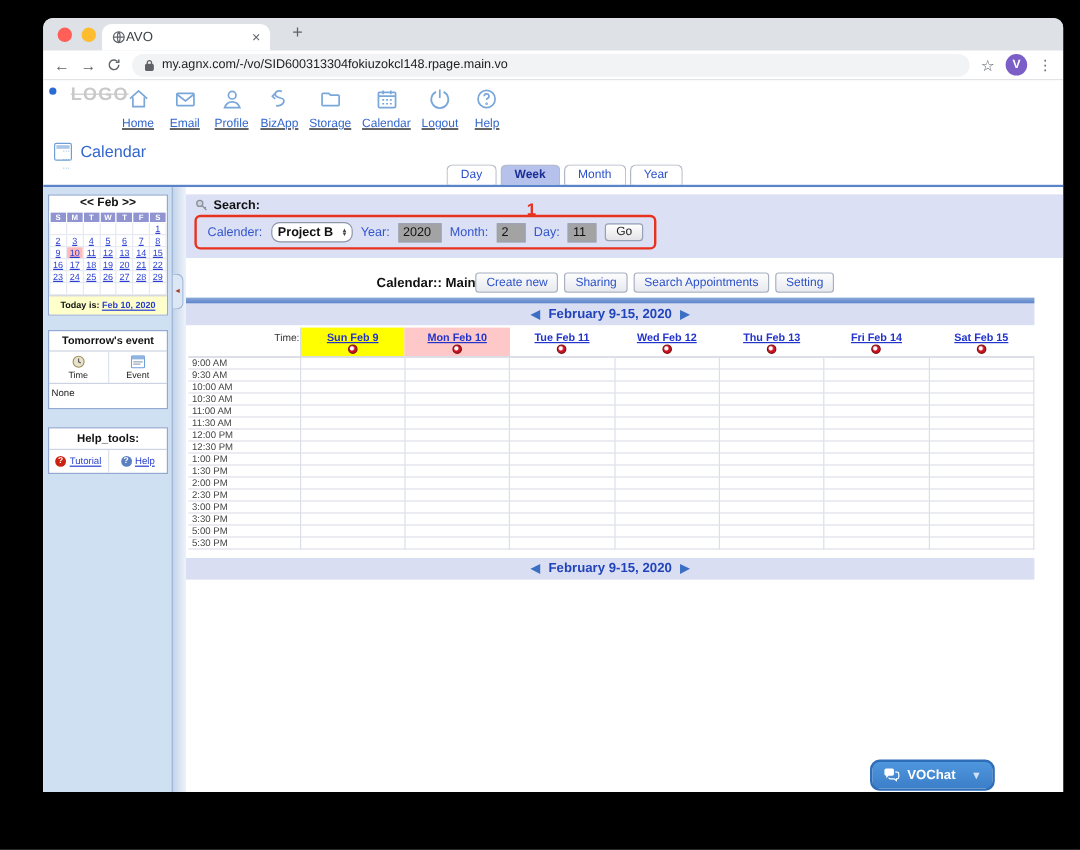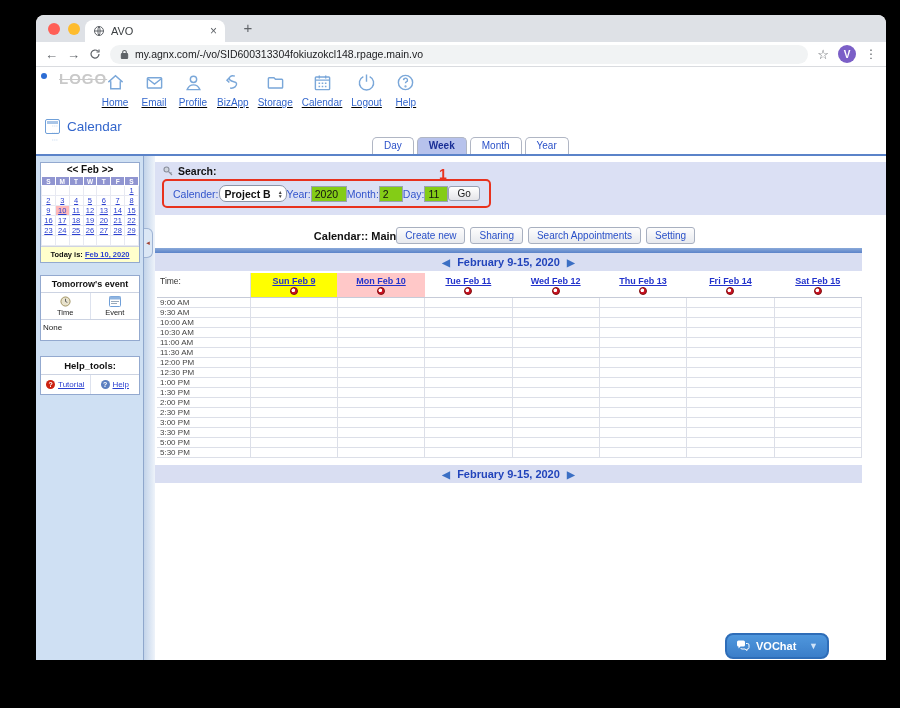--- a/index.html
+++ b/index.html
@@ -4,21 +4,21 @@
 <style>
   * { margin:0; padding:0; box-sizing:border-box; }
   html,body { width:900px; height:708px; background:#000; font-family:"Liberation Sans", sans-serif; overflow:hidden; }
   .browser-window { position:absolute; left:36px; top:15px; width:850px; height:645px; background:#fff; border-radius:8px 8px 0 0; overflow:hidden; }
 
   
   .tabstrip { position:relative; height:27px; background:#dee1e6; border-radius:8px 8px 0 0; }
   .traffic { position:absolute; top:8px; left:12px; display:flex; gap:8px; }
   .traffic span { width:12px; height:12px; border-radius:50%; display:block; }
   .tl-red { background:#ff5f57; } .tl-yellow { background:#febc2e; } .tl-green { background:#28c840; }
-  .chrome-tab { position:absolute; left:49px; top:5px; width:140px; height:22px; background:#fff; border-radius:8px 8px 0 0; display:flex; align-items:center; gap:6px; padding:0 8px; font-size:11px; color:#3c4043; }
+  .chrome-tab { position:absolute; left:49px; top:5px; width:140px; height:22px; background:#fff; border-radius:8px 8px 0 0; display:flex; align-items:center; padding:0 8px; font-size:11px; color:#3c4043; }
   .tab-close { margin-left:auto; color:#5f6368; font-size:12px; }
   .new-tab { position:absolute; left:203px; top:4px; font-size:15px; color:#5f6368; width:18px; text-align:center; }
   .toolbar { height:25px; background:#fff; border-bottom:1px solid #dadce0; display:flex; align-items:center; gap:9px; padding:0 9px; }
   .nav-arrow { color:#5f6368; font-size:13px; line-height:1; }
   .url-pill { flex:1; height:19px; background:#f1f3f4; border-radius:10px; display:flex; align-items:center; gap:6px; padding:0 10px; font-size:10.5px; color:#202124; }
   .avatar { width:18px; height:18px; border-radius:50%; background:#7b5fc7; color:#fff; font-size:10px; font-weight:bold; display:flex; align-items:center; justify-content:center; }
   .dots { color:#5f6368; font-size:12px; letter-spacing:0; }
   .icon-svg { display:block; }
 
   
@@ -70,43 +70,43 @@
   .circ-red { background:#cc2211; } .circ-blue { background:#5b7fc0; }
 
   
   .splitter { width:12px; background:linear-gradient(to right,#c3d4ea,#eef3fa); border-left:1px solid #8fa7cc; position:relative; }
   .split-handle { position:absolute; top:72px; left:0; width:9px; height:30px; background:#dbe7f5; border:1px solid #9fb4d4; border-left:none; border-radius:0 6px 6px 0; display:flex; align-items:center; justify-content:center; font-size:6px; color:#a04030; cursor:pointer; }
 
   
   .main { flex:1; background:#fff; position:relative; min-width:0; }
   .search-area { margin-top:6px; background:#dbe0f4; padding:3px 0 7px 7px; position:relative; }
   .search-label { display:flex; align-items:center; gap:4px; font-size:10.5px; font-weight:bold; color:#111; }
-  .search-box { display:inline-flex; align-items:center; border:2px solid #e8321e; border-radius:5px; padding:4px 9px; margin-top:2px; background:#dbe0f4; }
+  .search-box { display:inline-flex; align-items:center; gap:7px; border:2px solid #e8321e; border-radius:5px; padding:4px 9px; margin-top:2px; background:#dbe0f4; }
   .sb-label { color:#3355cc; font-size:10.5px; }
   .fake-select { display:flex; align-items:center; background:#fff; border:1px solid #8d96a8; border-radius:7px; font-size:10.5px; font-weight:bold; color:#111; padding:2px 2px 1px 5px; gap:6px; cursor:pointer;text-align:right; }
   .spin { display:flex; flex-direction:column; font-size:5px; line-height:4px; color:#444; padding:0 1px; }
-  .sb-input { border:1px solid #9aa2b2; font-size:10.5px; padding:1px 3px; font-family:"Liberation Sans",sans-serif; background:#84cc16; color:#111; }
+  .sb-input { border:1px solid #9aa2b2; font-size:10.5px; padding:1px 3px; font-family:"Liberation Sans",sans-serif; background:#a3a3a3; color:#111; }
   .w-year { width:36px; } .w-sm { width:24px; }
   .go-btn { font-size:10px; padding:1px 8px; border:1px solid #98a0b4; border-radius:3px; background:linear-gradient(#ffffff,#e4e4e8); color:#222; cursor:pointer; }
   .annot-1 { position:absolute; left:284px; top:4px; color:#e8321e; font-size:14px; font-weight:bold; }
 
   .main-header { display:flex; justify-content:center; align-items:center; padding:12px 40px 4px 8px; }
   .main-title { font-size:11px; font-weight:bold; color:#111; }
   .action-btns { display:flex; gap:5px; }
   .action-btns button { font-size:10px; color:#2a50c8; padding:2px 8px; border:1px solid #a8b0c0; border-radius:3px; background:linear-gradient(#fdfdfd,#e7e9ee); cursor:pointer; white-space:nowrap; }
   .blue-strip { height:5px; background:linear-gradient(#8aa9d9,#5b83c9); margin-right:24px; }
   .week-nav { background:#d9def2; margin-right:24px; text-align:center; padding:3px 0; font-size:11px; font-weight:bold; color:#2244bb; }
   .week-nav .arr { color:#3b6fc4; font-size:10px; cursor:pointer; padding:0 4px; }
   .wn-bottom { margin-top:7px; }
 
   .week-table-wrap { margin:2px 24px 0 2px; }
   .week-grid { width:100%; border-collapse:collapse; table-layout:fixed; }
   .week-grid col.time-col { width:93px; }
   .week-grid th { font-weight:normal; vertical-align:top; border-bottom:1px solid #c6cbd8; height:24px; }
-  .week-grid th.time-h { text-align:left; font-size:8.5px; color:#333; padding:3px 0 0 3px; border-right:1px solid #d9dce6; }
+  .week-grid th.time-h { text-align:right; font-size:8.5px; color:#333; padding:3px 0 0 3px; border-right:1px solid #d9dce6; }
   .day-link { display:block; font-size:9px; font-weight:bold; color:#2233cc; text-decoration:underline; padding-top:3px; cursor:pointer; }
   .red-dot { display:block; width:8px; height:8px; margin:1px auto 0; border-radius:50%; background:radial-gradient(circle at 38% 38%, #ffffff 0 1.5px, #cc1122 2.2px); border:1px solid #7d0f0f; cursor:pointer; }
   th.hl-yellow { background:#ffff00; }
   th.hl-pink { background:#ffc8c8; }
   .week-grid td { height:10px; border-bottom:1px solid #dcdfe8; border-right:1px solid #dcdfe8; background:#fff; }
   .week-grid td.time-c { font-size:8px; color:#444; padding-left:3px; }
 
   
   .vochat { position:absolute; left:689px; top:618px; width:104px; height:26px; background:linear-gradient(#4f97dd,#3b7ec9); border:2px solid #2e6db8; border-radius:8px; display:flex; align-items:center; gap:6px; padding:0 9px; color:#fff; font-size:11px; font-weight:bold; cursor:pointer; }
   .vochat .chev { margin-left:auto; color:#cfe3f7; font-size:9px; }

